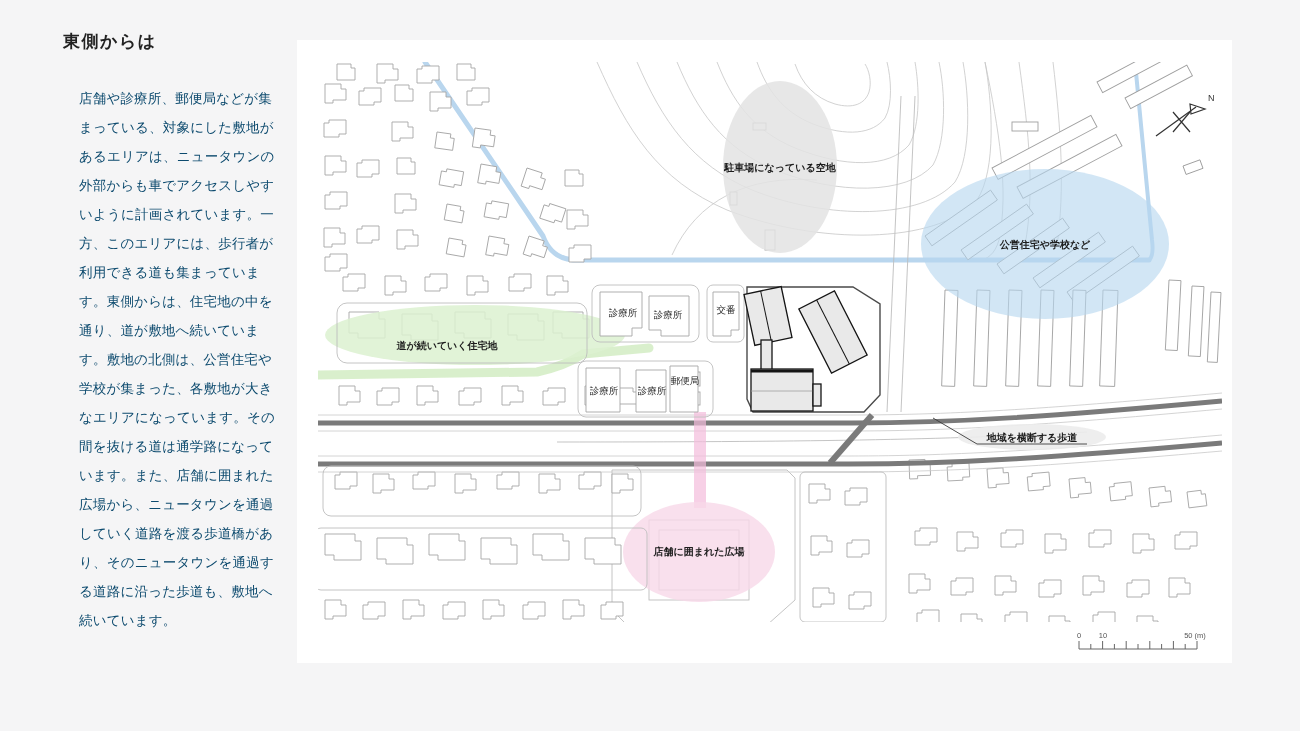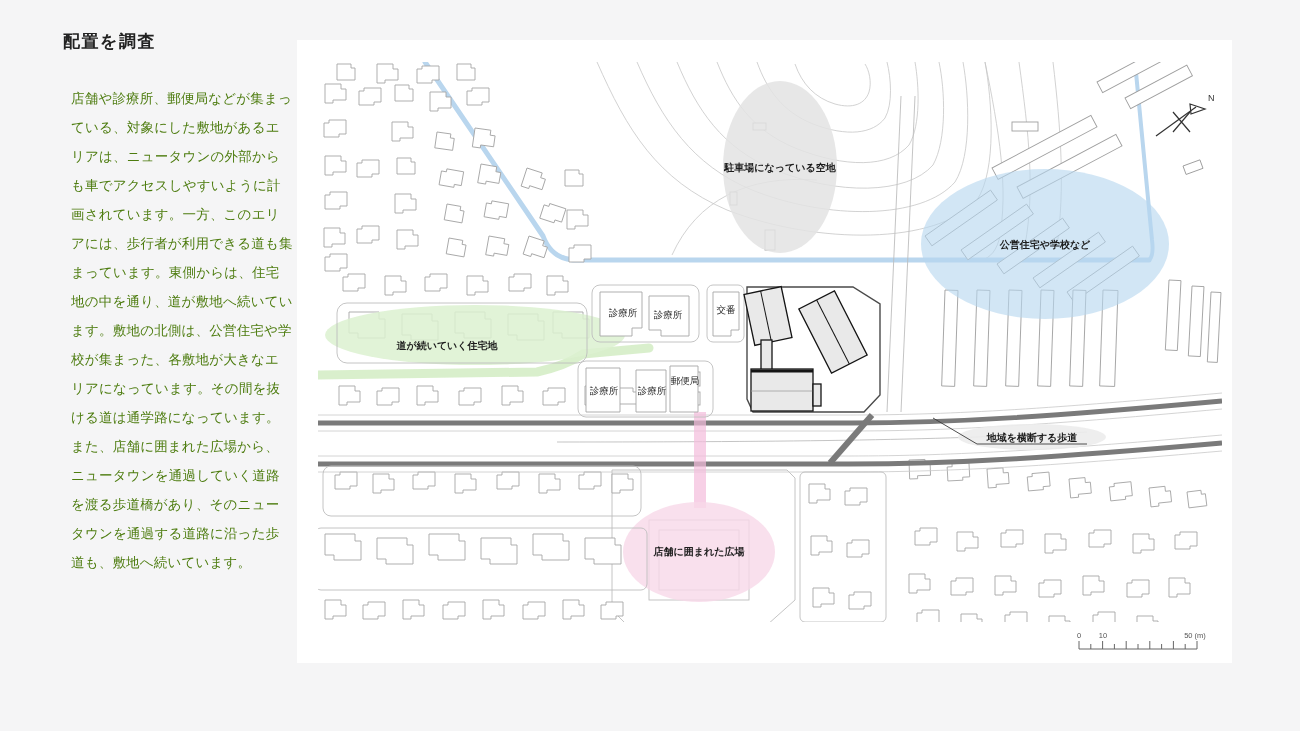--- a/index.html
+++ b/index.html
@@ -8,21 +8,21 @@
     background:#f5f5f6;
     font-family:"Liberation Sans",sans-serif;
   }
   .page{position:relative;width:1300px;height:731px;}
   .article{position:absolute;left:63px;top:30px;width:238px;}
   .article h1{
     margin:0 0 31px 0;font-size:17px;font-weight:600;
     color:#222;letter-spacing:1.5px;
   }
   .article p{
-    margin:8px;font-size:13.5px;line-height:29px;color:#4d7c0f;
+    margin:16px;font-size:13.5px;line-height:29px;color:#0c4a6e;
     letter-spacing:0.2px;text-align:left;
   }
   .map-panel{
     position:absolute;left:297px;top:40px;width:935px;height:623px;
     background:#ffffff;
   }
   svg{display:block;}
   .mlabel{font-size:10px;font-weight:600;fill:#1d1d1d;text-anchor:middle;}
   .plabel{font-size:9.5px;fill:#2a2a2a;text-anchor:middle;}
   .nlabel{font-size:9px;fill:#333;}
@@ -35,21 +35,21 @@
   .roadflank{fill:none;stroke:#c9c9c9;stroke-width:0.8;}
   .stream{fill:none;stroke:#b9d6ee;stroke-width:5;stroke-linecap:round;}
   .sitebld{fill:#e9e9e9;stroke:#151515;stroke-width:1.3;}
 </style>
 </head>
 <body>
 
 <div class="page">
 
   <aside class="article">
-    <h1>配置を調査</h1>
+    <h1>東側からは</h1>
     <p>店舗や診療所、郵便局などが集まっている、対象にした敷地があるエリアは、ニュータウンの外部からも車でアクセスしやすいように計画されています。一方、このエリアには、歩行者が利用できる道も集まっています。東側からは、住宅地の中を通り、道が敷地へ続いています。敷地の北側は、公営住宅や学校が集まった、各敷地が大きなエリアになっています。その間を抜ける道は通学路になっています。また、店舗に囲まれた広場から、ニュータウンを通過していく道路を渡る歩道橋があり、そのニュータウンを通過する道路に沿った歩道も、敷地へ続いています。</p>
   </aside>
 
   <section class="map-panel">
     <svg id="plan" width="935" height="623" viewBox="0 0 935 623">
       <defs>
         <clipPath id="mapclip">
             <rect x="21" y="22" width="904" height="560"></rect>
           </clipPath>
         <path id="h1" class="house" d="M0 0 H16 V5 H21 V16 H8 V19 H0 Z"></path>

